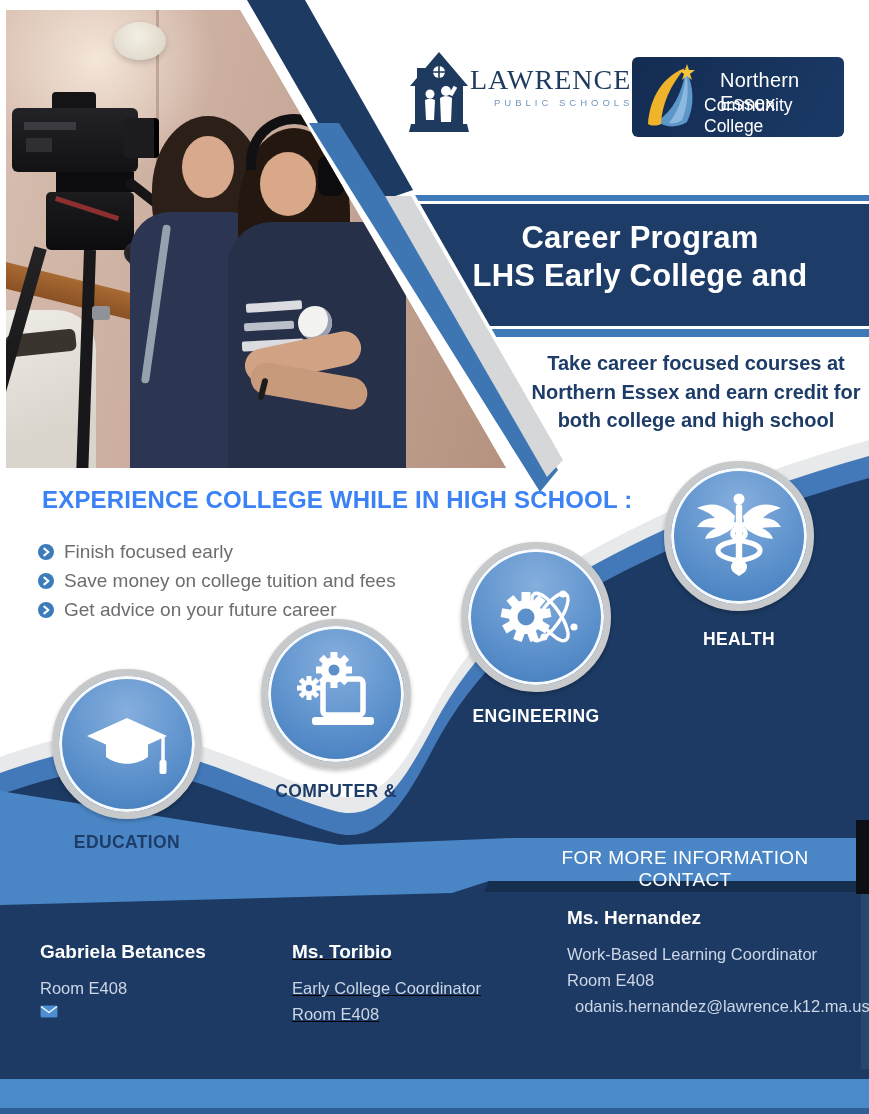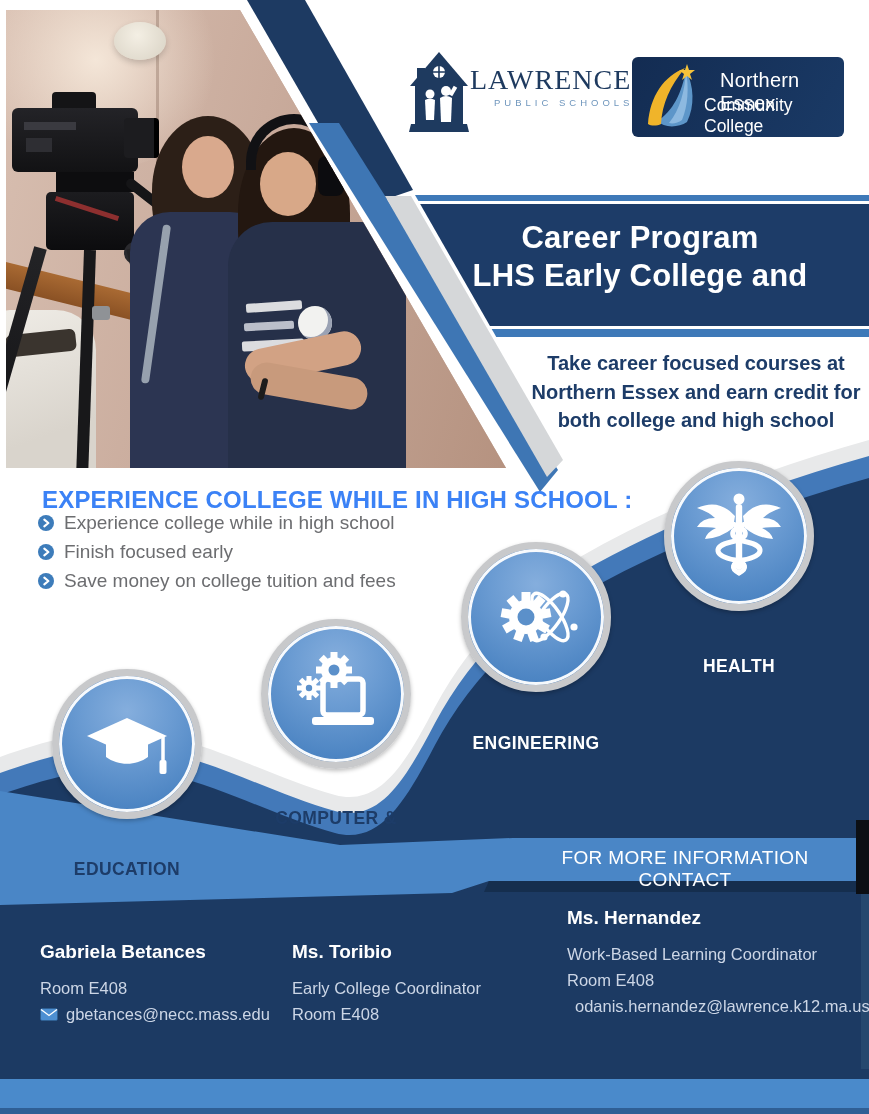--- a/index.html
+++ b/index.html
@@ -93,29 +93,29 @@
     clip-path:polygon(0 791px,340px 845px,513px 838px,869px 838px,869px 881px,489px 881px,452px 893px,0 905px);}
   #banner-shadow{left:0;top:0;width:869px;height:1114px;background:#152e4e;
     clip-path:polygon(489px 881px,869px 881px,869px 892px,484px 892px);}
   #info-banner-label{left:520px;top:847px;width:330px;text-align:center;color:#ffffff;font-size:19px;letter-spacing:.4px;}
 
   
   .circle{position:absolute;width:136px;height:136px;border-radius:50%;
           background:radial-gradient(circle at 50% 26%,#85aedd 0%,#6a9bd2 38%,#4d85c3 78%,#4478b6 100%);
           border:7px solid #c8c9cb;box-shadow:inset 0 0 0 3px rgba(255,255,255,.95),0 2px 4px rgba(0,0,0,.25);
           display:flex;align-items:center;justify-content:center;}
-  .prog-label{position:absolute;text-align:center;font-weight:bold;font-size:17.5px;letter-spacing:.4px;margin-top:27px;}
+  .prog-label{position:absolute;text-align:center;font-weight:bold;font-size:17.5px;letter-spacing:.4px;}
   .navy-text{color:#1d3c68;} .white-text{color:#ffffff;}
 
   
   .cname{font-size:19px;font-weight:bold;color:#ffffff;margin-bottom:16px;}
   .cline{font-size:16.5px;color:#ccd6e6;margin-bottom:7px;}
   .cemail{display:flex;align-items:center;gap:8px;font-size:16.5px;color:#ccd6e6;}
   #contact1{left:40px;top:941px;width:240px;}
-  #contact2{left:292px;top:941px;width:265px;}
+  #contact2{left:292px;top:941px;width:265px;text-decoration:underline;}
   #contact3{left:567px;top:907px;width:295px;}
 
   
   #bar-blue{left:0;top:1079px;width:869px;height:29px;background:#4a8acb;}
   #bar-navy{left:0;top:1108px;width:869px;height:6px;background:#2f5f95;}
   #black-tab{left:856px;top:820px;width:13px;height:74px;background:#0c0f14;}
   #right-strip{left:861px;top:894px;width:8px;height:175px;background:#26486e;}
 </style>
 </head>
 <body>
@@ -220,40 +220,40 @@
       <path d="M46,8 C49,26 48,44 42,58 C38,61 33,62 29,61 C40,48 45,28 46,8 Z" fill="#8db9e0"></path>
       <path d="M8,62 C10,34 24,14 45,6 C30,24 22,42 21,62 C17,64 11,64 8,62 Z" fill="#f0b42a"></path>
       <polygon points="47,2 49,8 55,8 50,12 52,18 47,14 42,18 44,12 39,8 45,8" fill="#f5c33b"></polygon>
     </svg>
     <div class="necc-l1">Northern Essex</div>
     <div class="necc-l2">Community College</div>
   </div>
 
   <div class="abs" id="benefits-heading">EXPERIENCE COLLEGE WHILE IN HIGH SCHOOL :</div>
 
-  <div class="bullet-row" style="top:512px;">
-    <svg width="16" height="16" viewBox="0 0 16 16">
-      <circle cx="8" cy="8" r="8" fill="#3d7cba"></circle>
-        <path d="M6.3,4.6 L10.4,8 L6.3,11.4" stroke="#fff" stroke-width="2.1" fill="none" stroke-linecap="round" stroke-linejoin="round"></path>
-    </svg>
-    <span class="bullet-text">Experience college while in high school</span>
-  </div>
   <div class="bullet-row" style="top:541px;">
     <svg width="16" height="16" viewBox="0 0 16 16">
       <circle cx="8" cy="8" r="8" fill="#3d7cba"></circle>
         <path d="M6.3,4.6 L10.4,8 L6.3,11.4" stroke="#fff" stroke-width="2.1" fill="none" stroke-linecap="round" stroke-linejoin="round"></path>
     </svg>
     <span class="bullet-text">Finish focused early</span>
   </div>
   <div class="bullet-row" style="top:570px;">
     <svg width="16" height="16" viewBox="0 0 16 16">
       <circle cx="8" cy="8" r="8" fill="#3d7cba"></circle>
         <path d="M6.3,4.6 L10.4,8 L6.3,11.4" stroke="#fff" stroke-width="2.1" fill="none" stroke-linecap="round" stroke-linejoin="round"></path>
     </svg>
     <span class="bullet-text">Save money on college tuition and fees</span>
+  </div>
+  <div class="bullet-row" style="top:599px;">
+    <svg width="16" height="16" viewBox="0 0 16 16">
+      <circle cx="8" cy="8" r="8" fill="#3d7cba"></circle>
+        <path d="M6.3,4.6 L10.4,8 L6.3,11.4" stroke="#fff" stroke-width="2.1" fill="none" stroke-linecap="round" stroke-linejoin="round"></path>
+    </svg>
+    <span class="bullet-text">Get advice on your future career</span>
   </div>
 
   <div class="abs" id="swoosh"></div>
   <div class="abs" id="banner-shadow"></div>
   <div class="abs" id="info-banner-label">FOR MORE INFORMATION CONTACT</div>
   <div class="abs" id="black-tab"></div>
   <div class="abs" id="right-strip"></div>
 
   <div class="circle" style="left:52px;top:669px;">
     <svg width="100" height="100" viewBox="-50 -50 100 100">
@@ -340,21 +340,20 @@
   <div class="prog-label white-text" style="left:649px;top:629px;width:180px;">HEALTH</div>
 
   <div class="abs" id="contact1">
     <div class="cname">Gabriela Betances</div>
     <div class="cline">Room E408</div>
     <div class="cemail">
       <svg width="18" height="13" viewBox="0 0 18 13">
         <rect x="0.5" y="0.5" width="17" height="12" rx="1.5" fill="#4d8fd2" stroke="#2c5c8f" stroke-width="0.6"></rect>
         <path d="M1,1.5 L9,7.5 L17,1.5" fill="none" stroke="#fff" stroke-width="1.3"></path>
       </svg>
-      <span>gbetances@necc.mass.edu</span>
     </div>
   </div>
 
   <div class="abs" id="contact2">
     <div class="cname">Ms. Toribio</div>
     <div class="cline">Early College Coordinator</div>
     <div class="cline">Room E408</div>
   </div>
 
   <div class="abs" id="contact3">

